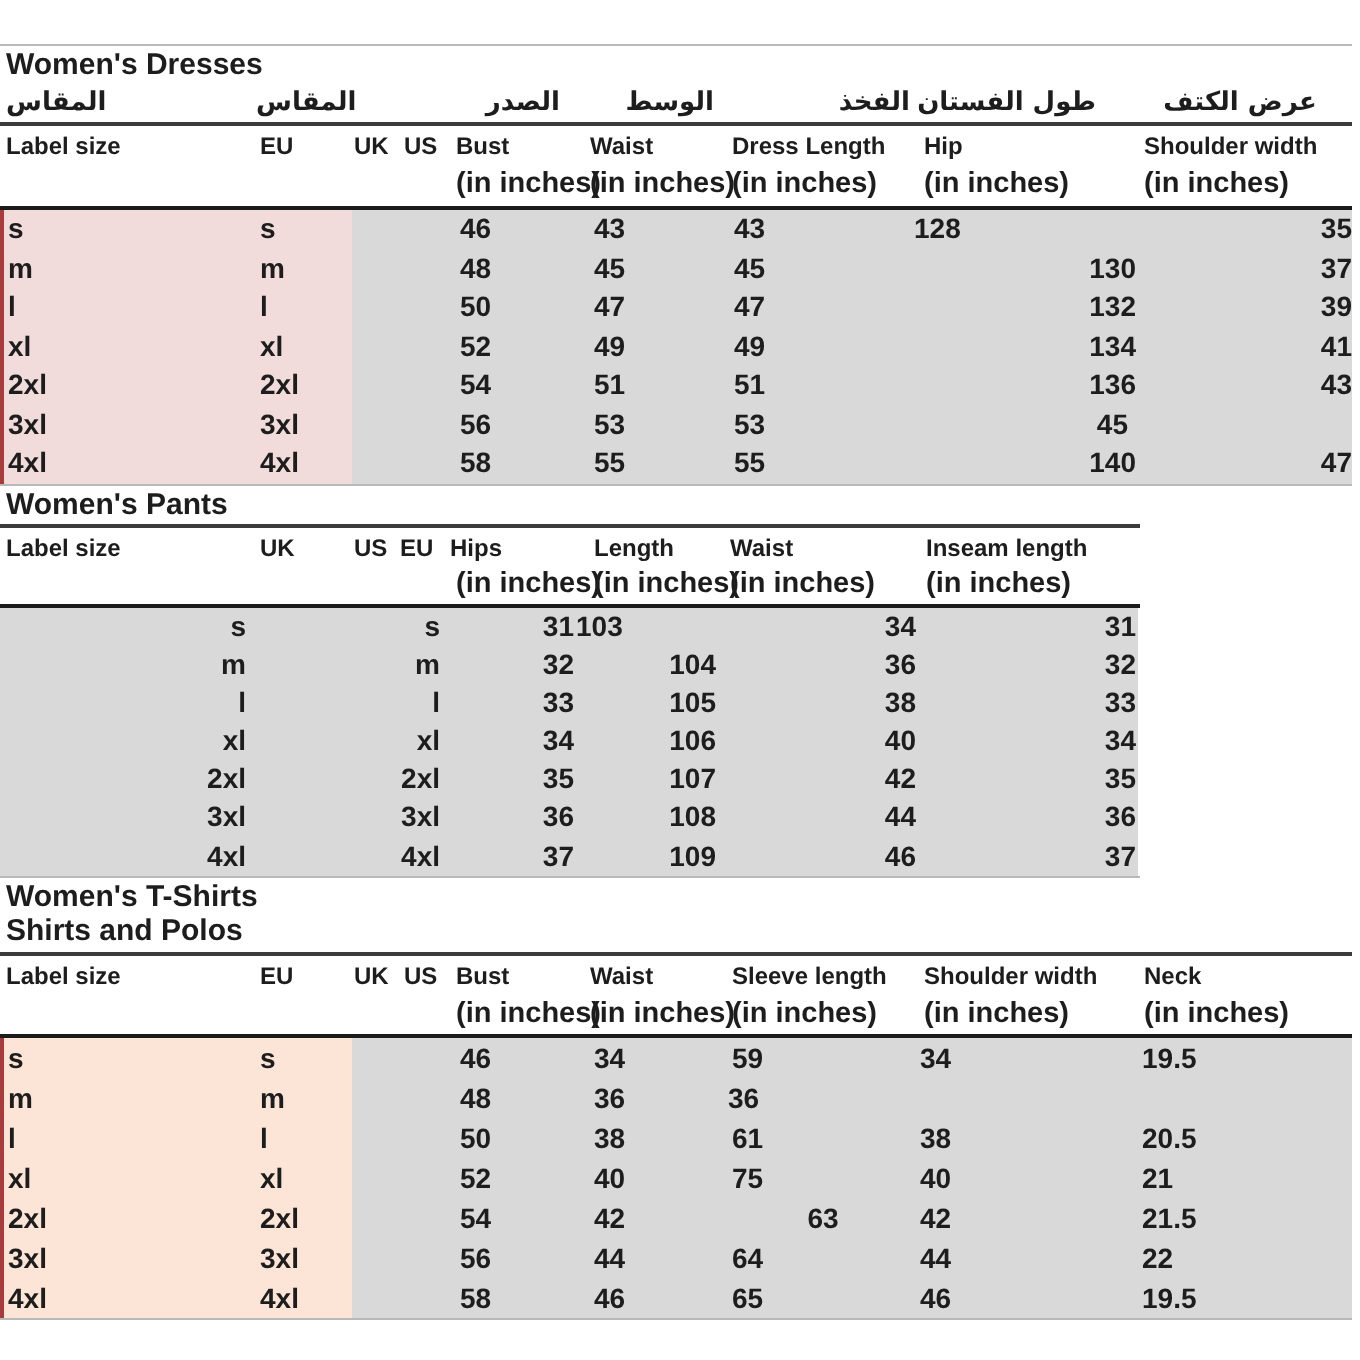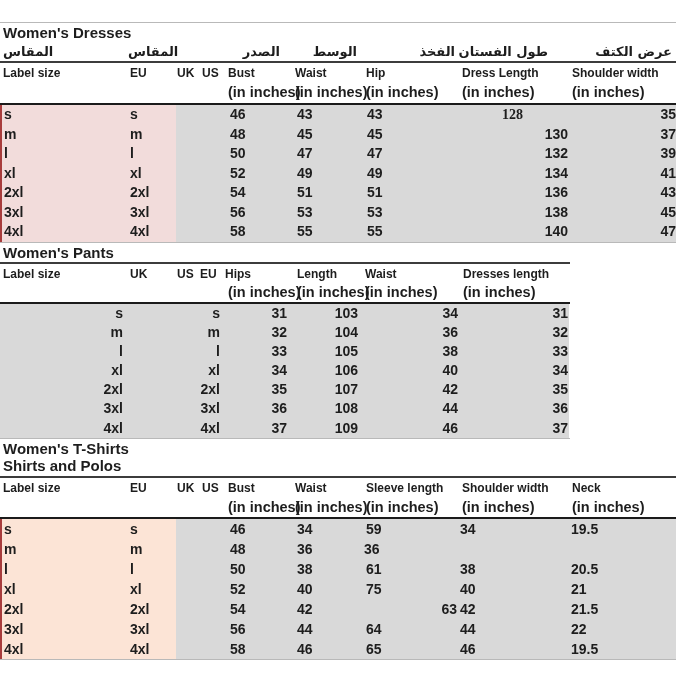--- a/index.html
+++ b/index.html
@@ -53,32 +53,32 @@
     <div class="tcontent">
         <div class="row arabic">
           <div class="cell" style="text-align: left; padding-left: 3px;">المقاس</div>
           <div class="cell" style="text-align: right; padding-right: 0px;">المقاس</div>
           <div class="cell" style="text-align: left; padding-left: 0px;"></div>
           <div class="cell" style="text-align: left; padding-left: 0px;"></div>
           <div class="cell" style="text-align: right; padding-right: 12px;">الصدر</div>
           <div class="cell" style="text-align: right; padding-right: 4px;">الوسط</div>
           <div class="cell" style="text-align: right; padding-right: 2px;">الفخذ</div>
           <div class="cell" style="text-align: right; padding-right: 20px;">طول الفستان</div>
-          <div class="cell" style="text-align: right; padding-right: 8px;">عرض الكتف</div>
+          <div class="cell" style="text-align: center; padding-right: 8px;">عرض الكتف</div>
         </div>
         <div class="rule dark"></div>
         <div class="row head">
           <div class="cell" style="text-align: left; padding-left: 3px;">Label size</div>
           <div class="cell" style="text-align: left; padding-left: 2px;">EU</div>
           <div class="cell" style="text-align: left; padding-left: 1px;">UK</div>
           <div class="cell" style="text-align: left; padding-left: 1px;">US</div>
           <div class="cell" style="text-align: left; padding-left: 2px;">Bust</div>
           <div class="cell" style="text-align: left; padding-left: 3px;">Waist</div>
+          <div class="cell" style="text-align: left; padding-left: 5px;">Dress Length</div>
           <div class="cell" style="text-align: left; padding-left: 5px;">Hip</div>
-          <div class="cell" style="text-align: left; padding-left: 5px;">Dress Length</div>
           <div class="cell" style="text-align: left; padding-left: 4px;">Shoulder width</div>
         </div>
         <div class="row sub">
           <div class="cell" style="text-align: left; padding-left: 3px;"></div>
           <div class="cell" style="text-align: left; padding-left: 2px;"></div>
           <div class="cell" style="text-align: left; padding-left: 1px;"></div>
           <div class="cell" style="text-align: left; padding-left: 1px;"></div>
           <div class="cell" style="text-align: left; padding-left: 2px;">(in inches)</div>
           <div class="cell" style="text-align: left; padding-left: 3px;">(in inches)</div>
           <div class="cell" style="text-align: left; padding-left: 5px;">(in inches)</div>
@@ -87,21 +87,21 @@
         </div>
         <div class="rule black"></div>
         <div class="row data">
           <div class="cell" style="text-align: left; padding-left: 4px;">s</div>
           <div class="cell" style="text-align: left; padding-left: 2px;">s</div>
           <div class="cell" style="text-align: left; padding-left: 0px;"></div>
           <div class="cell" style="text-align: left; padding-left: 0px;"></div>
           <div class="cell" style="text-align: left; padding-left: 4px;">46</div>
           <div class="cell" style="text-align: left; padding-left: 5px;">43</div>
           <div class="cell" style="text-align: left; padding-left: 6px;">43</div>
-          <div class="cell" style="text-align: center; padding-right: 0px; font-family: Liberation Serif, serif;">128</div>
+          <div class="cell" style="text-align: left; padding-right: 0px;">128</div>
           <div class="cell" style="text-align: right; padding-right: 4px;">35</div>
         </div>
         <div class="row data">
           <div class="cell" style="text-align: left; padding-left: 4px;">m</div>
           <div class="cell" style="text-align: left; padding-left: 2px;">m</div>
           <div class="cell" style="text-align: left; padding-left: 0px;"></div>
           <div class="cell" style="text-align: left; padding-left: 0px;"></div>
           <div class="cell" style="text-align: left; padding-left: 4px;">48</div>
           <div class="cell" style="text-align: left; padding-left: 5px;">45</div>
           <div class="cell" style="text-align: left; padding-left: 6px;">45</div>
@@ -142,21 +142,20 @@
           <div class="cell" style="text-align: right; padding-right: 4px;">43</div>
         </div>
         <div class="row data">
           <div class="cell" style="text-align: left; padding-left: 4px;">3xl</div>
           <div class="cell" style="text-align: left; padding-left: 2px;">3xl</div>
           <div class="cell" style="text-align: left; padding-left: 0px;"></div>
           <div class="cell" style="text-align: left; padding-left: 0px;"></div>
           <div class="cell" style="text-align: left; padding-left: 4px;">56</div>
           <div class="cell" style="text-align: left; padding-left: 5px;">53</div>
           <div class="cell" style="text-align: left; padding-left: 6px;">53</div>
-          <div class="cell" style="text-align: right; padding-right: 0px;">138</div>
           <div class="cell" style="text-align: right; padding-right: 4px;">45</div>
         </div>
         <div class="row data">
           <div class="cell" style="text-align: left; padding-left: 4px;">4xl</div>
           <div class="cell" style="text-align: left; padding-left: 2px;">4xl</div>
           <div class="cell" style="text-align: left; padding-left: 0px;"></div>
           <div class="cell" style="text-align: left; padding-left: 0px;"></div>
           <div class="cell" style="text-align: left; padding-left: 4px;">58</div>
           <div class="cell" style="text-align: left; padding-left: 5px;">55</div>
           <div class="cell" style="text-align: left; padding-left: 6px;">55</div>
@@ -172,42 +171,42 @@
     <div class="tcontent">
         <div class="rule dark"></div>
         <div class="row head">
           <div class="cell" style="text-align: left; padding-left: 3px;">Label size</div>
           <div class="cell" style="text-align: left; padding-left: 4px;">UK</div>
           <div class="cell" style="text-align: left; padding-left: 2px;">US</div>
           <div class="cell" style="text-align: left; padding-left: 1px;">EU</div>
           <div class="cell" style="text-align: left; padding-left: 4px;">Hips</div>
           <div class="cell" style="text-align: left; padding-left: 9px;">Length</div>
           <div class="cell" style="text-align: left; padding-left: 6px;">Waist</div>
-          <div class="cell" style="text-align: left; padding-left: 4px;">Dresses length</div>
+          <div class="cell" style="text-align: left; padding-left: 4px;">Inseam length</div>
           <div class="cell" style="text-align: left; padding-left: 0px;"></div>
         </div>
         <div class="row sub">
           <div class="cell" style="text-align: left; padding-left: 3px;"></div>
           <div class="cell" style="text-align: left; padding-left: 4px;"></div>
           <div class="cell" style="text-align: left; padding-left: 2px;"></div>
           <div class="cell" style="text-align: left; padding-left: 1px;"></div>
           <div class="cell" style="text-align: left; padding-left: 7px;">(in inches)</div>
           <div class="cell" style="text-align: left; padding-left: 9px;">(in inches)</div>
           <div class="cell" style="text-align: left; padding-left: 6px;">(in inches)</div>
           <div class="cell" style="text-align: left; padding-left: 4px;">(in inches)</div>
           <div class="cell" style="text-align: left; padding-left: 0px;"></div>
         </div>
         <div class="rule black"></div>
         <div class="row data">
           <div class="cell" style="text-align: right; padding-right: 3px;">s</div>
           <div class="cell" style="text-align: left; padding-left: 0px;"></div>
           <div class="cell" style="text-align: left; padding-left: 0px;"></div>
           <div class="cell" style="text-align: right; padding-right: 1px;">s</div>
           <div class="cell" style="text-align: right; padding-right: 1px;">31</div>
-          <div class="cell" style="text-align: right; padding-right: 1px;">103</div>
+          <div class="cell" style="padding-right: 1px;">103</div>
           <div class="cell" style="text-align: right; padding-right: 1px;">34</div>
           <div class="cell" style="text-align: right; padding-right: 1px;">31</div>
           <div class="cell" style="text-align: left; padding-left: 0px;"></div>
         </div>
         <div class="row data">
           <div class="cell" style="text-align: right; padding-right: 3px;">m</div>
           <div class="cell" style="text-align: left; padding-left: 0px;"></div>
           <div class="cell" style="text-align: left; padding-left: 0px;"></div>
           <div class="cell" style="text-align: right; padding-right: 1px;">m</div>
           <div class="cell" style="text-align: right; padding-right: 1px;">32</div>
@@ -345,21 +344,21 @@
           <div class="cell" style="text-align: left; padding-left: 3px;">40</div>
           <div class="cell" style="text-align: left; padding-left: 3px;">21</div>
         </div>
         <div class="row data">
           <div class="cell" style="text-align: left; padding-left: 4px;">2xl</div>
           <div class="cell" style="text-align: left; padding-left: 2px;">2xl</div>
           <div class="cell" style="text-align: left; padding-left: 0px;"></div>
           <div class="cell" style="text-align: left; padding-left: 0px;"></div>
           <div class="cell" style="text-align: left; padding-left: 4px;">54</div>
           <div class="cell" style="text-align: left; padding-left: 5px;">42</div>
-          <div class="cell" style="text-align: right; padding-left: 5px;">63</div>
+          <div class="cell" style="text-align: center; padding-left: 5px;">63</div>
           <div class="cell" style="text-align: left; padding-left: 3px;">42</div>
           <div class="cell" style="text-align: left; padding-left: 3px;">21.5</div>
         </div>
         <div class="row data">
           <div class="cell" style="text-align: left; padding-left: 4px;">3xl</div>
           <div class="cell" style="text-align: left; padding-left: 2px;">3xl</div>
           <div class="cell" style="text-align: left; padding-left: 0px;"></div>
           <div class="cell" style="text-align: left; padding-left: 0px;"></div>
           <div class="cell" style="text-align: left; padding-left: 4px;">56</div>
           <div class="cell" style="text-align: left; padding-left: 5px;">44</div>

